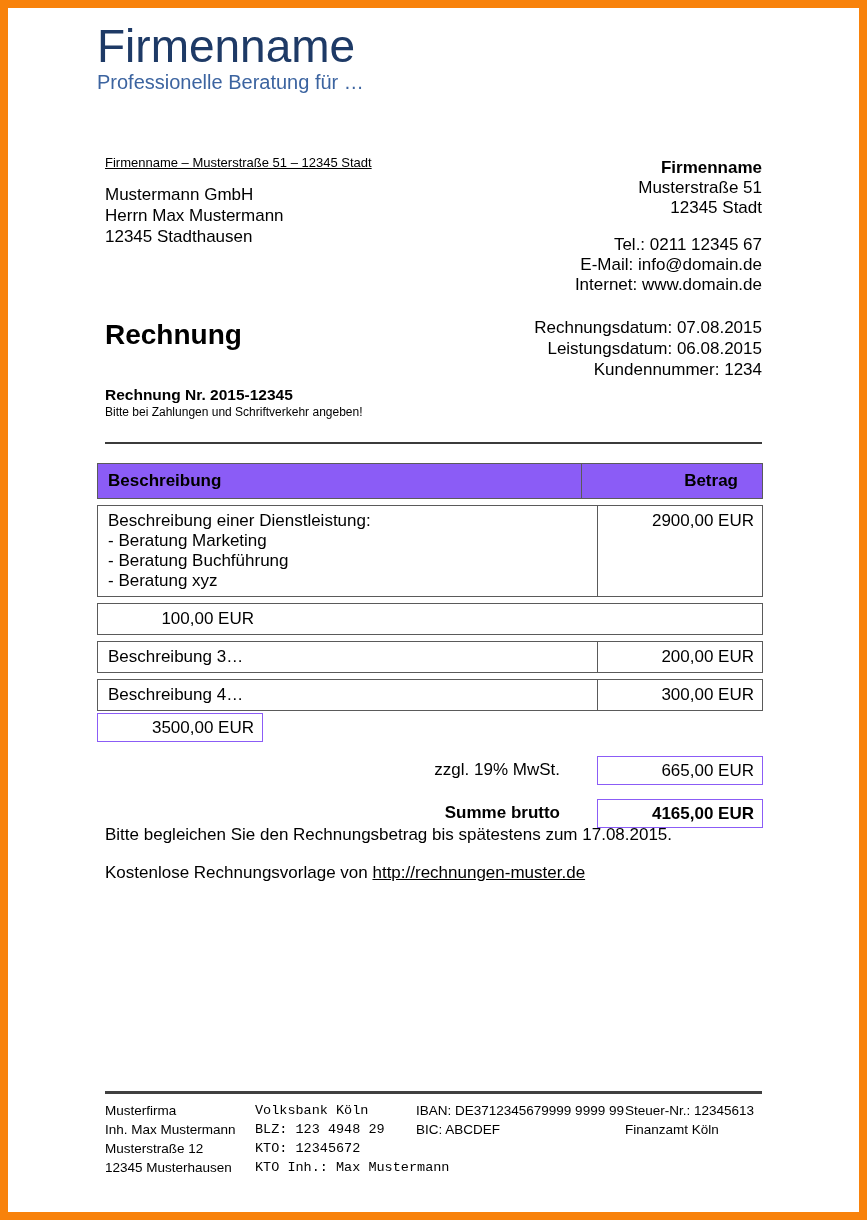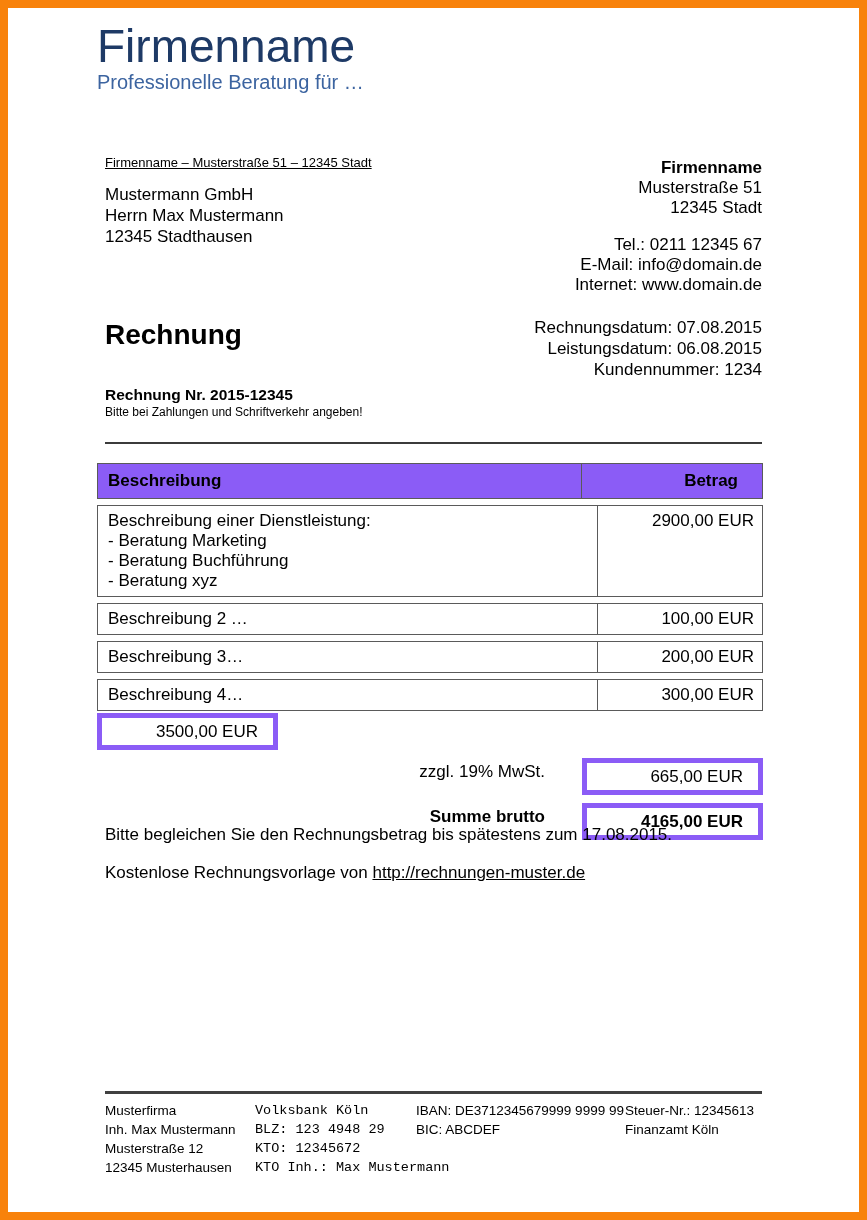--- a/index.html
+++ b/index.html
@@ -47,24 +47,24 @@
   }
   .col-desc { flex: 1; padding-left: 10px; border-right: 1px solid #5a5a5a; align-self: stretch; display: flex; align-items: center; }
   .col-amount { width: 156px; text-align: right; padding-right: 24px; }
 
   .item-row { display: flex; border: 1px solid #5a5a5a; margin-top: 6px; font-size: 17px; }
   .item-desc { flex: 1; padding: 5px 0 5px 10px; line-height: 20px; border-right: 1px solid #5a5a5a; }
   .item-amount { width: 156px; text-align: right; padding: 5px 8px 5px 0; line-height: 20px; }
 
   
   .summary { width: 666px; }
-  .summary-row { display: flex; margin-top: 8px; font-size: 17px; }
+  .summary-row { display: flex; margin-top: 14px; font-size: 17px; }
   .summary-row:first-child { margin-top: 0; }
   .summary-label { flex: 1; text-align: right; padding-right: 37px; line-height: 27px; }
-  .summary-amount { width: 156px; box-sizing: content-box; border: 5px solid #8b5cf6; text-align: right; padding-right: 15px; line-height: 27px; }
+  .summary-amount { width: 156px; box-sizing: content-box; border: 1px solid #8b5cf6; text-align: right; padding-right: 8px; line-height: 27px; }
   .summary-row.bold .summary-label, .summary-row.bold .summary-amount { font-weight: bold; }
 
   
   .note { font-size: 17px; }
   .note a { color: #000000; text-decoration: underline; }
 
   
   .footer-rule { height: 3px; background: #404040; }
   .footer-col { font-size: 13.5px; line-height: 19px; white-space: nowrap; }
 </style>
@@ -117,23 +117,20 @@
         <div class="item-row">
           <div class="item-desc">
             <div>Beschreibung einer Dienstleistung:</div>
             <div>- Beratung Marketing</div>
             <div>- Beratung Buchführung</div>
             <div>- Beratung xyz</div>
           </div>
           <div class="item-amount">2900,00 EUR</div>
         </div>
         <div class="item-row">
-          <div class="item-desc">
-            <div>Beschreibung 2 …</div>
-          </div>
           <div class="item-amount">100,00 EUR</div>
         </div>
         <div class="item-row">
           <div class="item-desc">
             <div>Beschreibung 3…</div>
           </div>
           <div class="item-amount">200,00 EUR</div>
         </div>
         <div class="item-row">
           <div class="item-desc">

